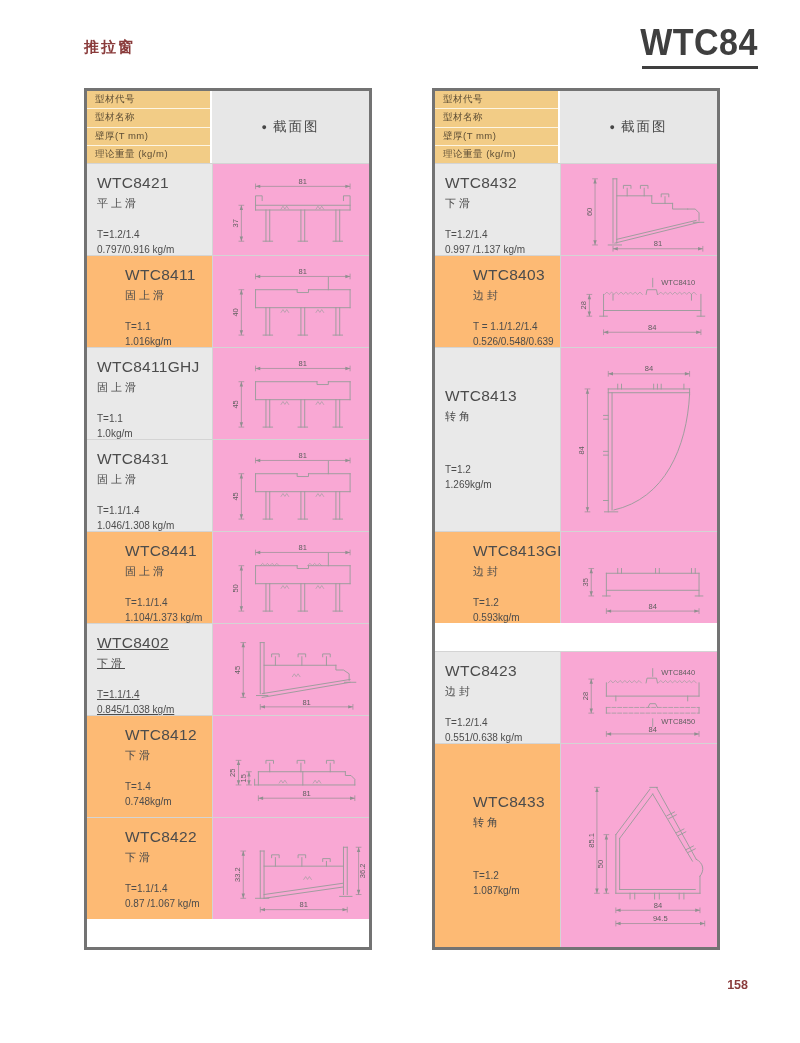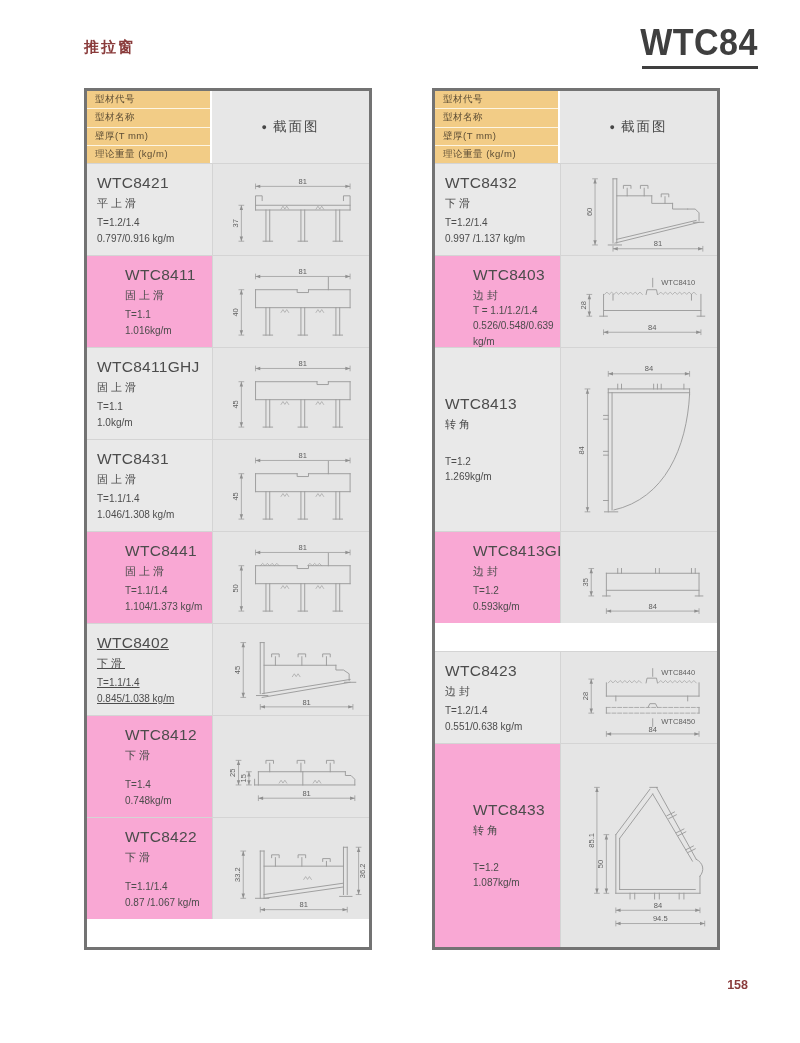--- a/index.html
+++ b/index.html
@@ -15,29 +15,29 @@
   .table-header{display:flex;height:72px;}
   .header-left{width:125px;display:flex;flex-direction:column;border-right:2px solid #ffffff;box-sizing:border-box;}
   .header-cell{flex:1;background:#F2CC86;border-bottom:1px solid #fdf5e3;box-sizing:border-box;
                font-size:9.5px;color:#5c4d35;display:flex;align-items:center;padding-left:8px;letter-spacing:0.5px;}
   .header-cell:last-child{border-bottom:none;}
   .header-right{flex:1;background:#E7E7E7;display:flex;align-items:center;justify-content:center;
                 font-size:13.5px;color:#474747;letter-spacing:2px;}
   .header-right .bullet{font-size:9px;margin-right:6px;letter-spacing:0;}
   .profile-row{display:flex;border-top:1px solid #d4d4d4;box-sizing:border-box;}
   .info-cell{width:125px;box-sizing:border-box;padding:10px 6px 9px 10px;display:flex;
-             flex-direction:column;justify-content:space-between;}
+             flex-direction:column;justify-content:space-between;gap:16px;}
   .row-tall .info-cell{justify-content:center;}
   .row-tall .info-top{margin-bottom:22px;}
-  .bg-orange{background:#f9a8d4;padding-left:38px;}
+  .bg-orange{background:#fdba74;padding-left:38px;}
   .bg-gray{background:#E9E9E9;}
   .code{font-size:15.5px;color:#4c4c4c;letter-spacing:0.3px;line-height:1.15;}
   .name{font-size:11px;color:#4c4c4c;letter-spacing:3px;margin-top:4px;}
   .spec{font-size:10px;color:#4c4c4c;line-height:1.55;}
-  .diagram-cell{flex:1;background:#e5e5e5;border-left:1px solid #d4d4d4;display:flex;
+  .diagram-cell{flex:1;background:#f9a8d4;border-left:1px solid #d4d4d4;display:flex;
                 align-items:center;justify-content:center;overflow:hidden;}
   .page-number{position:absolute;right:52px;top:978px;font-size:12.5px;font-weight:bold;color:#8a3c3c;}
 </style>
 </head>
 <body>
 
 <div class="page">
   <div class="doc-title">推拉窗</div>
   <div class="series-title">WTC84</div>
   <div class="series-underline"></div>

